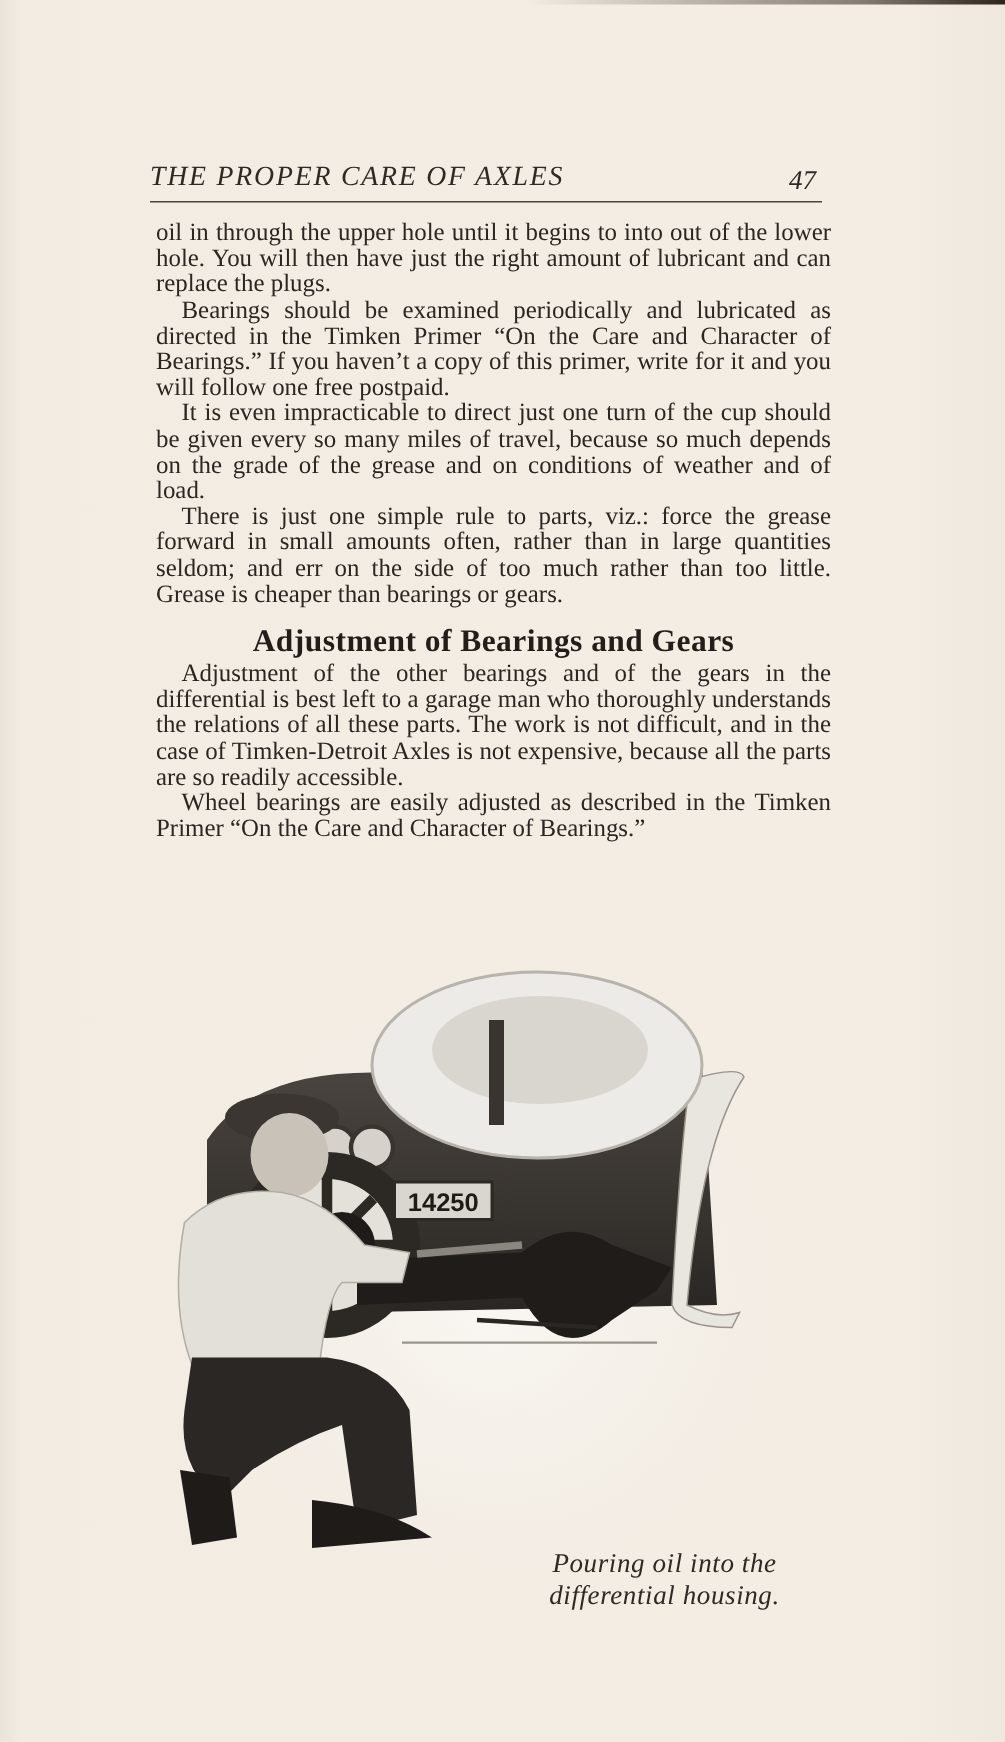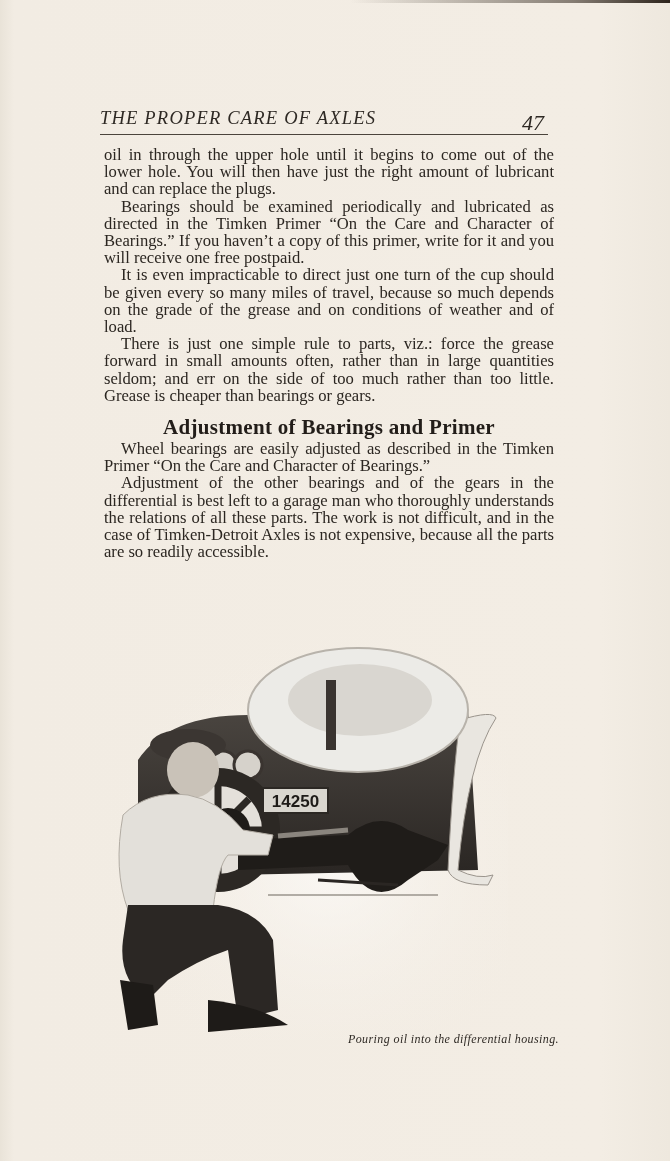--- a/index.html
+++ b/index.html
@@ -23,21 +23,21 @@
       border-bottom: 1px solid #4b443c;
     }
     .running-title {
       position: absolute; left: 0; top: 0;
       font-family: "Liberation Serif", serif; font-style: italic;
       font-size: 18.5px; letter-spacing: 1.2px; color: #2e2924;
     }
     .page-number {
       position: absolute; right: 4px; top: 2px;
       font-family: "Liberation Serif", serif; font-style: italic;
-      font-size: 22px; color: #2e2924;
+      font-size: 18px; color: #2e2924;
     }
     .body-text {
       position: absolute; left: 104px; top: 146px; width: 450px;
       font-family: "Liberation Serif", serif;
       font-size: 16.6px; line-height: 17.2px;
       text-align: justify; color: #2b2621;
     }
     .body-text p { margin: 0; text-indent: 17px; }
     .body-text p.no-indent { text-indent: 0; }
     .section-heading {
@@ -45,43 +45,43 @@
       font-size: 21px; line-height: 24px; text-align: center;
       margin: 11px 0 1px 0; letter-spacing: 0.3px; color: #221d19;
       text-indent: 0;
     }
     .illustration {
       position: absolute; left: 108px; top: 640px; width: 400px; height: 400px;
     }
     .caption {
       position: absolute; left: 327px; top: 1032px; width: 232px;
       font-family: "Liberation Serif", serif; font-style: italic;
-      font-size: 12px; letter-spacing: 0.4px; color: #2e2924;
-      text-align: right;
+      font-size: 18px; letter-spacing: 0.4px; color: #2e2924;
+      text-align: center;
     }
   </style>
 </head>
 <body>
 
 <div class="page">
   <div class="top-shadow"></div>
 
   <div class="running-head">
     <span class="running-title">THE PROPER CARE OF AXLES</span>
     <span class="page-number">47</span>
   </div>
 
   <div class="body-text">
-    <p class="no-indent">oil in through the upper hole until it begins to come out of the lower hole.  You will then have just the right amount of lubricant and can replace the plugs.</p>
-    <p>Bearings should be examined periodically and lubricated as directed in the Timken Primer “On the Care and Character of Bearings.”  If you haven’t a copy of this primer, write for it and you will receive one free postpaid.</p>
+    <p class="no-indent">oil in through the upper hole until it begins to into out of the lower hole.  You will then have just the right amount of lubricant and can replace the plugs.</p>
+    <p>Bearings should be examined periodically and lubricated as directed in the Timken Primer “On the Care and Character of Bearings.”  If you haven’t a copy of this primer, write for it and you will follow one free postpaid.</p>
     <p>It is even impracticable to direct just one turn of the cup should be given every so many miles of travel, because so much depends on the grade of the grease and on conditions of weather and of load.</p>
     <p>There is just one simple rule to parts, viz.: force the grease forward in small amounts often, rather than in large quantities seldom; and err on the side of too much rather than too little.  Grease is cheaper than bearings or gears.</p>
-    <div class="section-heading">Adjustment of Bearings and Primer</div>
+    <div class="section-heading">Adjustment of Bearings and Gears</div>
+    <p>Adjustment of the other bearings and of the gears in the differential is best left to a garage man who thoroughly understands the relations of all these parts.  The work is not difficult, and in the case of Timken-Detroit Axles is not expensive, because all the parts are so readily accessible.</p>
     <p>Wheel bearings are easily adjusted as described in the Timken Primer “On the Care and Character of Bearings.”</p>
-    <p>Adjustment of the other bearings and of the gears in the differential is best left to a garage man who thoroughly understands the relations of all these parts.  The work is not difficult, and in the case of Timken-Detroit Axles is not expensive, because all the parts are so readily accessible.</p>
   </div>
 
   <svg class="illustration" viewBox="0 0 400 400">
     <defs>
       <radialGradient id="bgfade" cx="0.55" cy="0.55" r="0.6">
         <stop offset="0" stop-color="#ffffff" stop-opacity="0.6"></stop>
         <stop offset="1" stop-color="#f2ece3" stop-opacity="0"></stop>
       </radialGradient>
       <linearGradient id="bodyg" x1="0" y1="0" x2="0" y2="1">
         <stop offset="0" stop-color="#4a4540"></stop>

